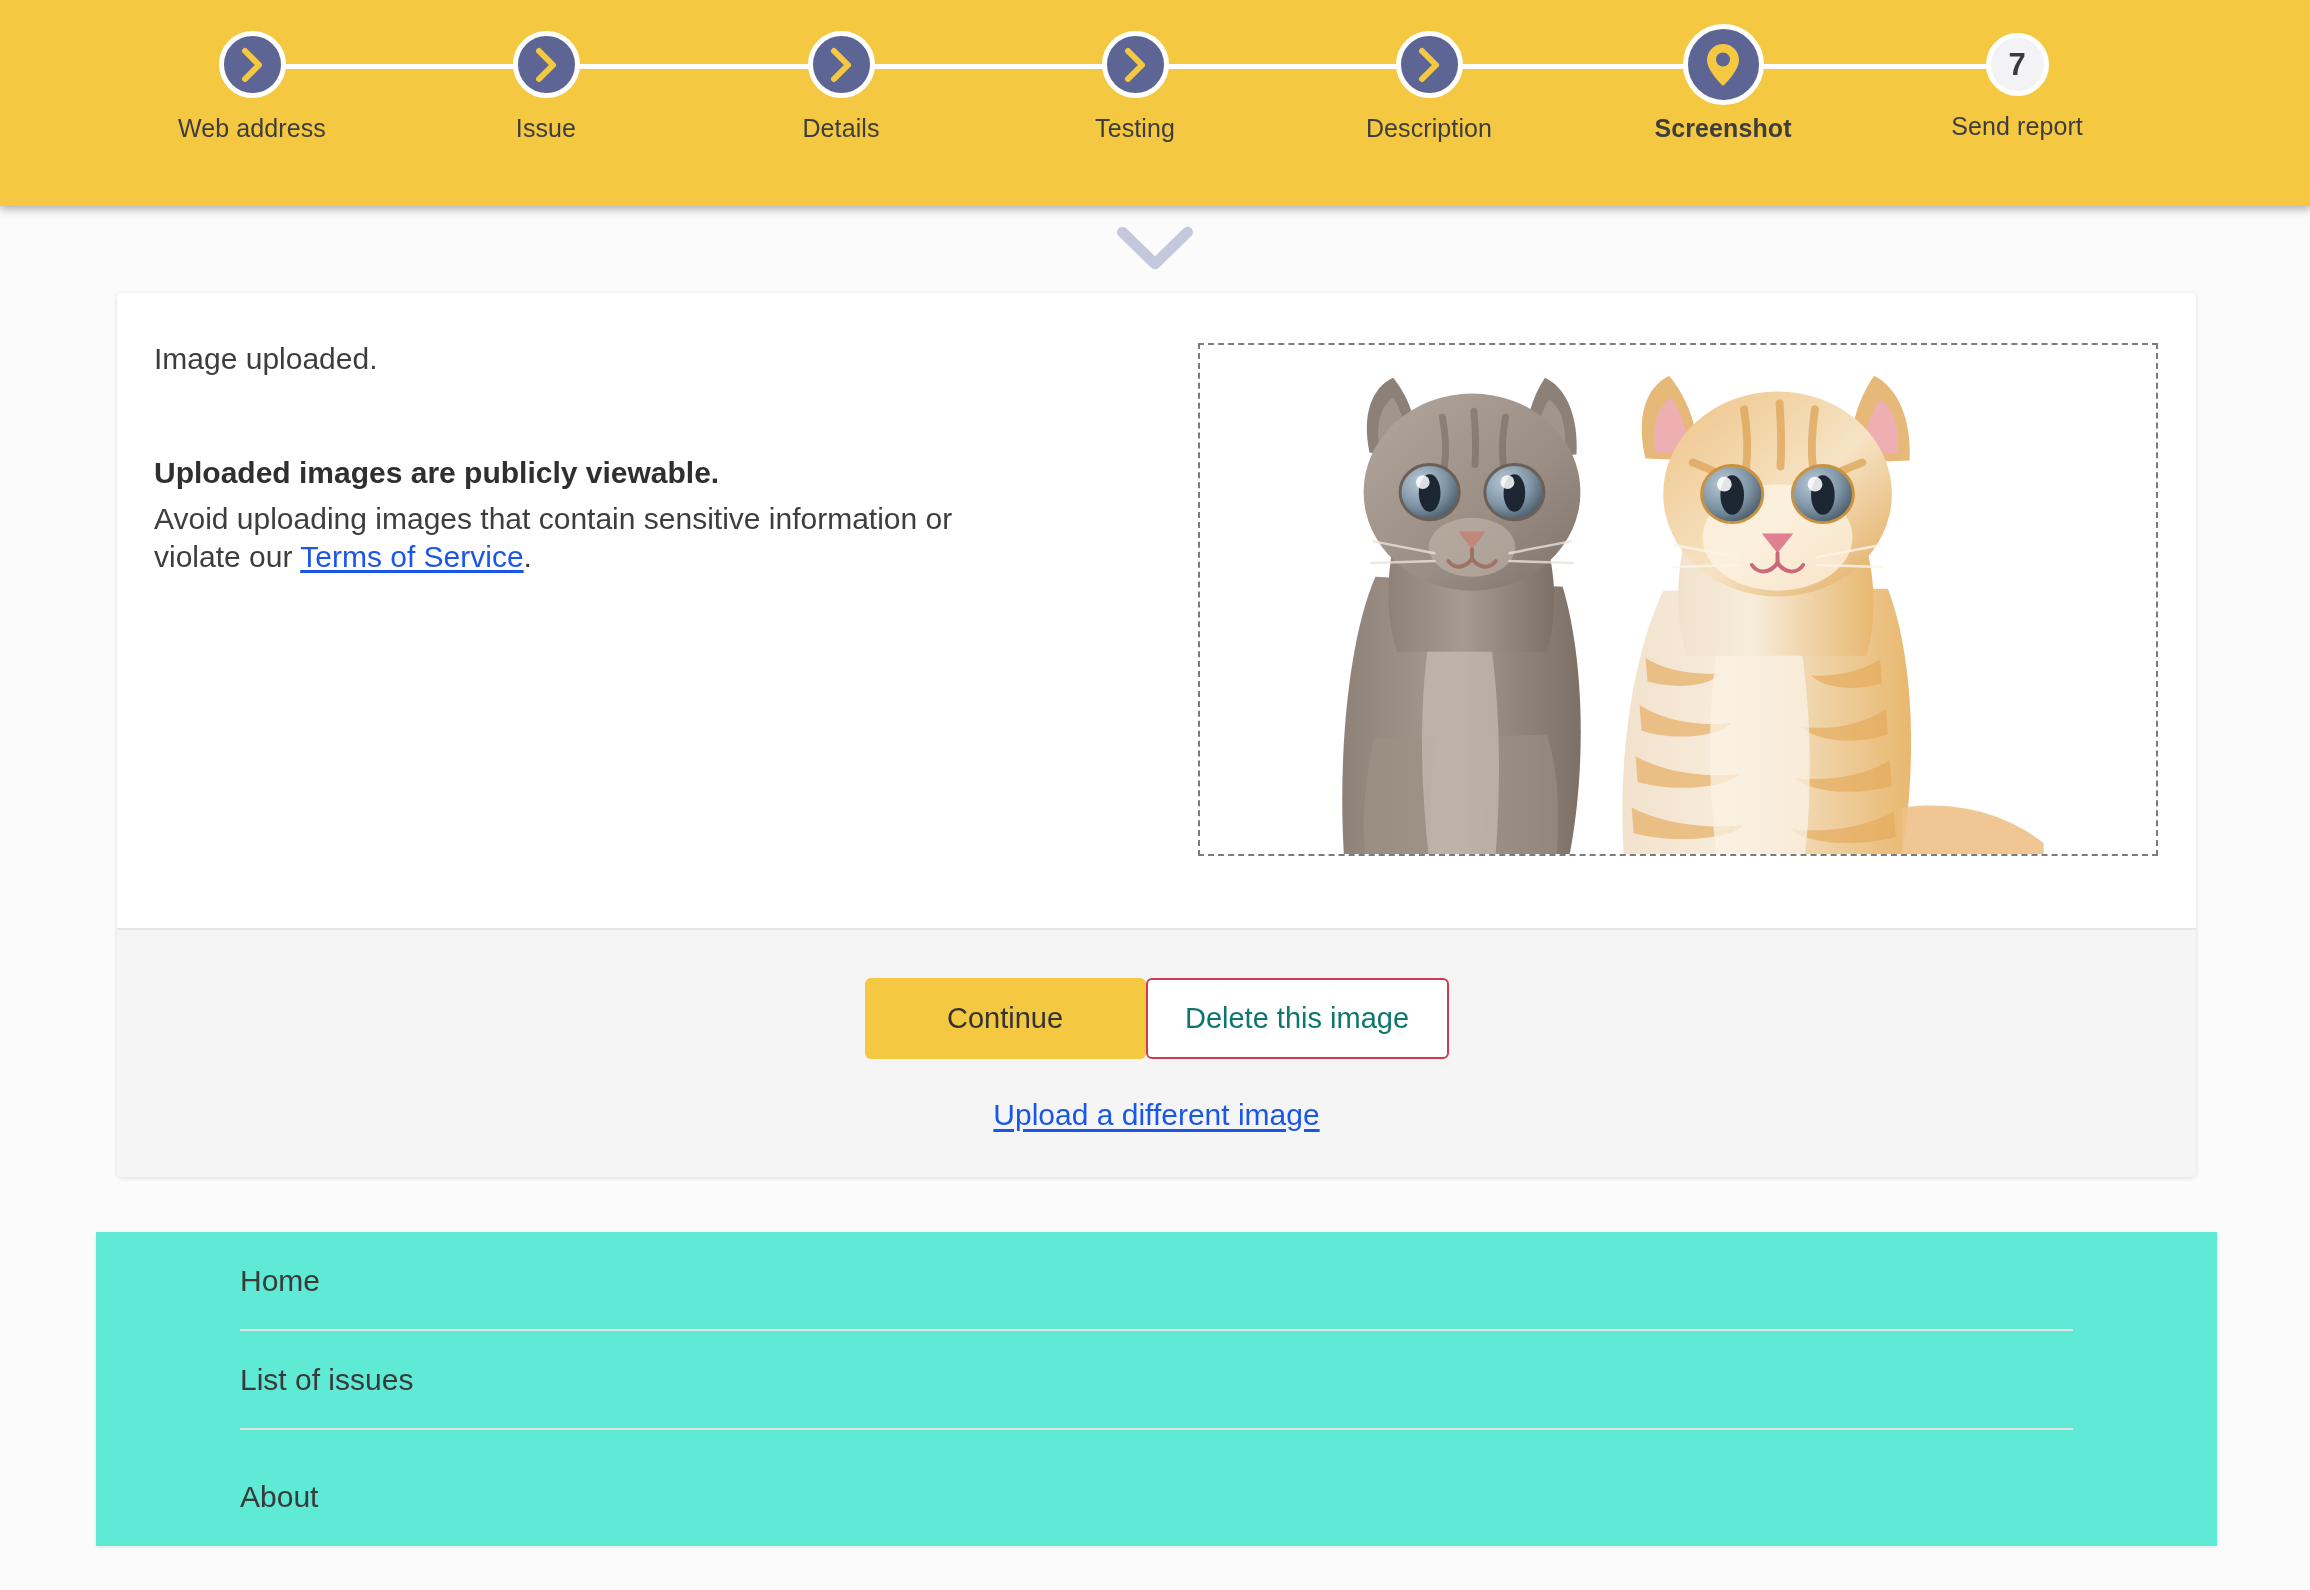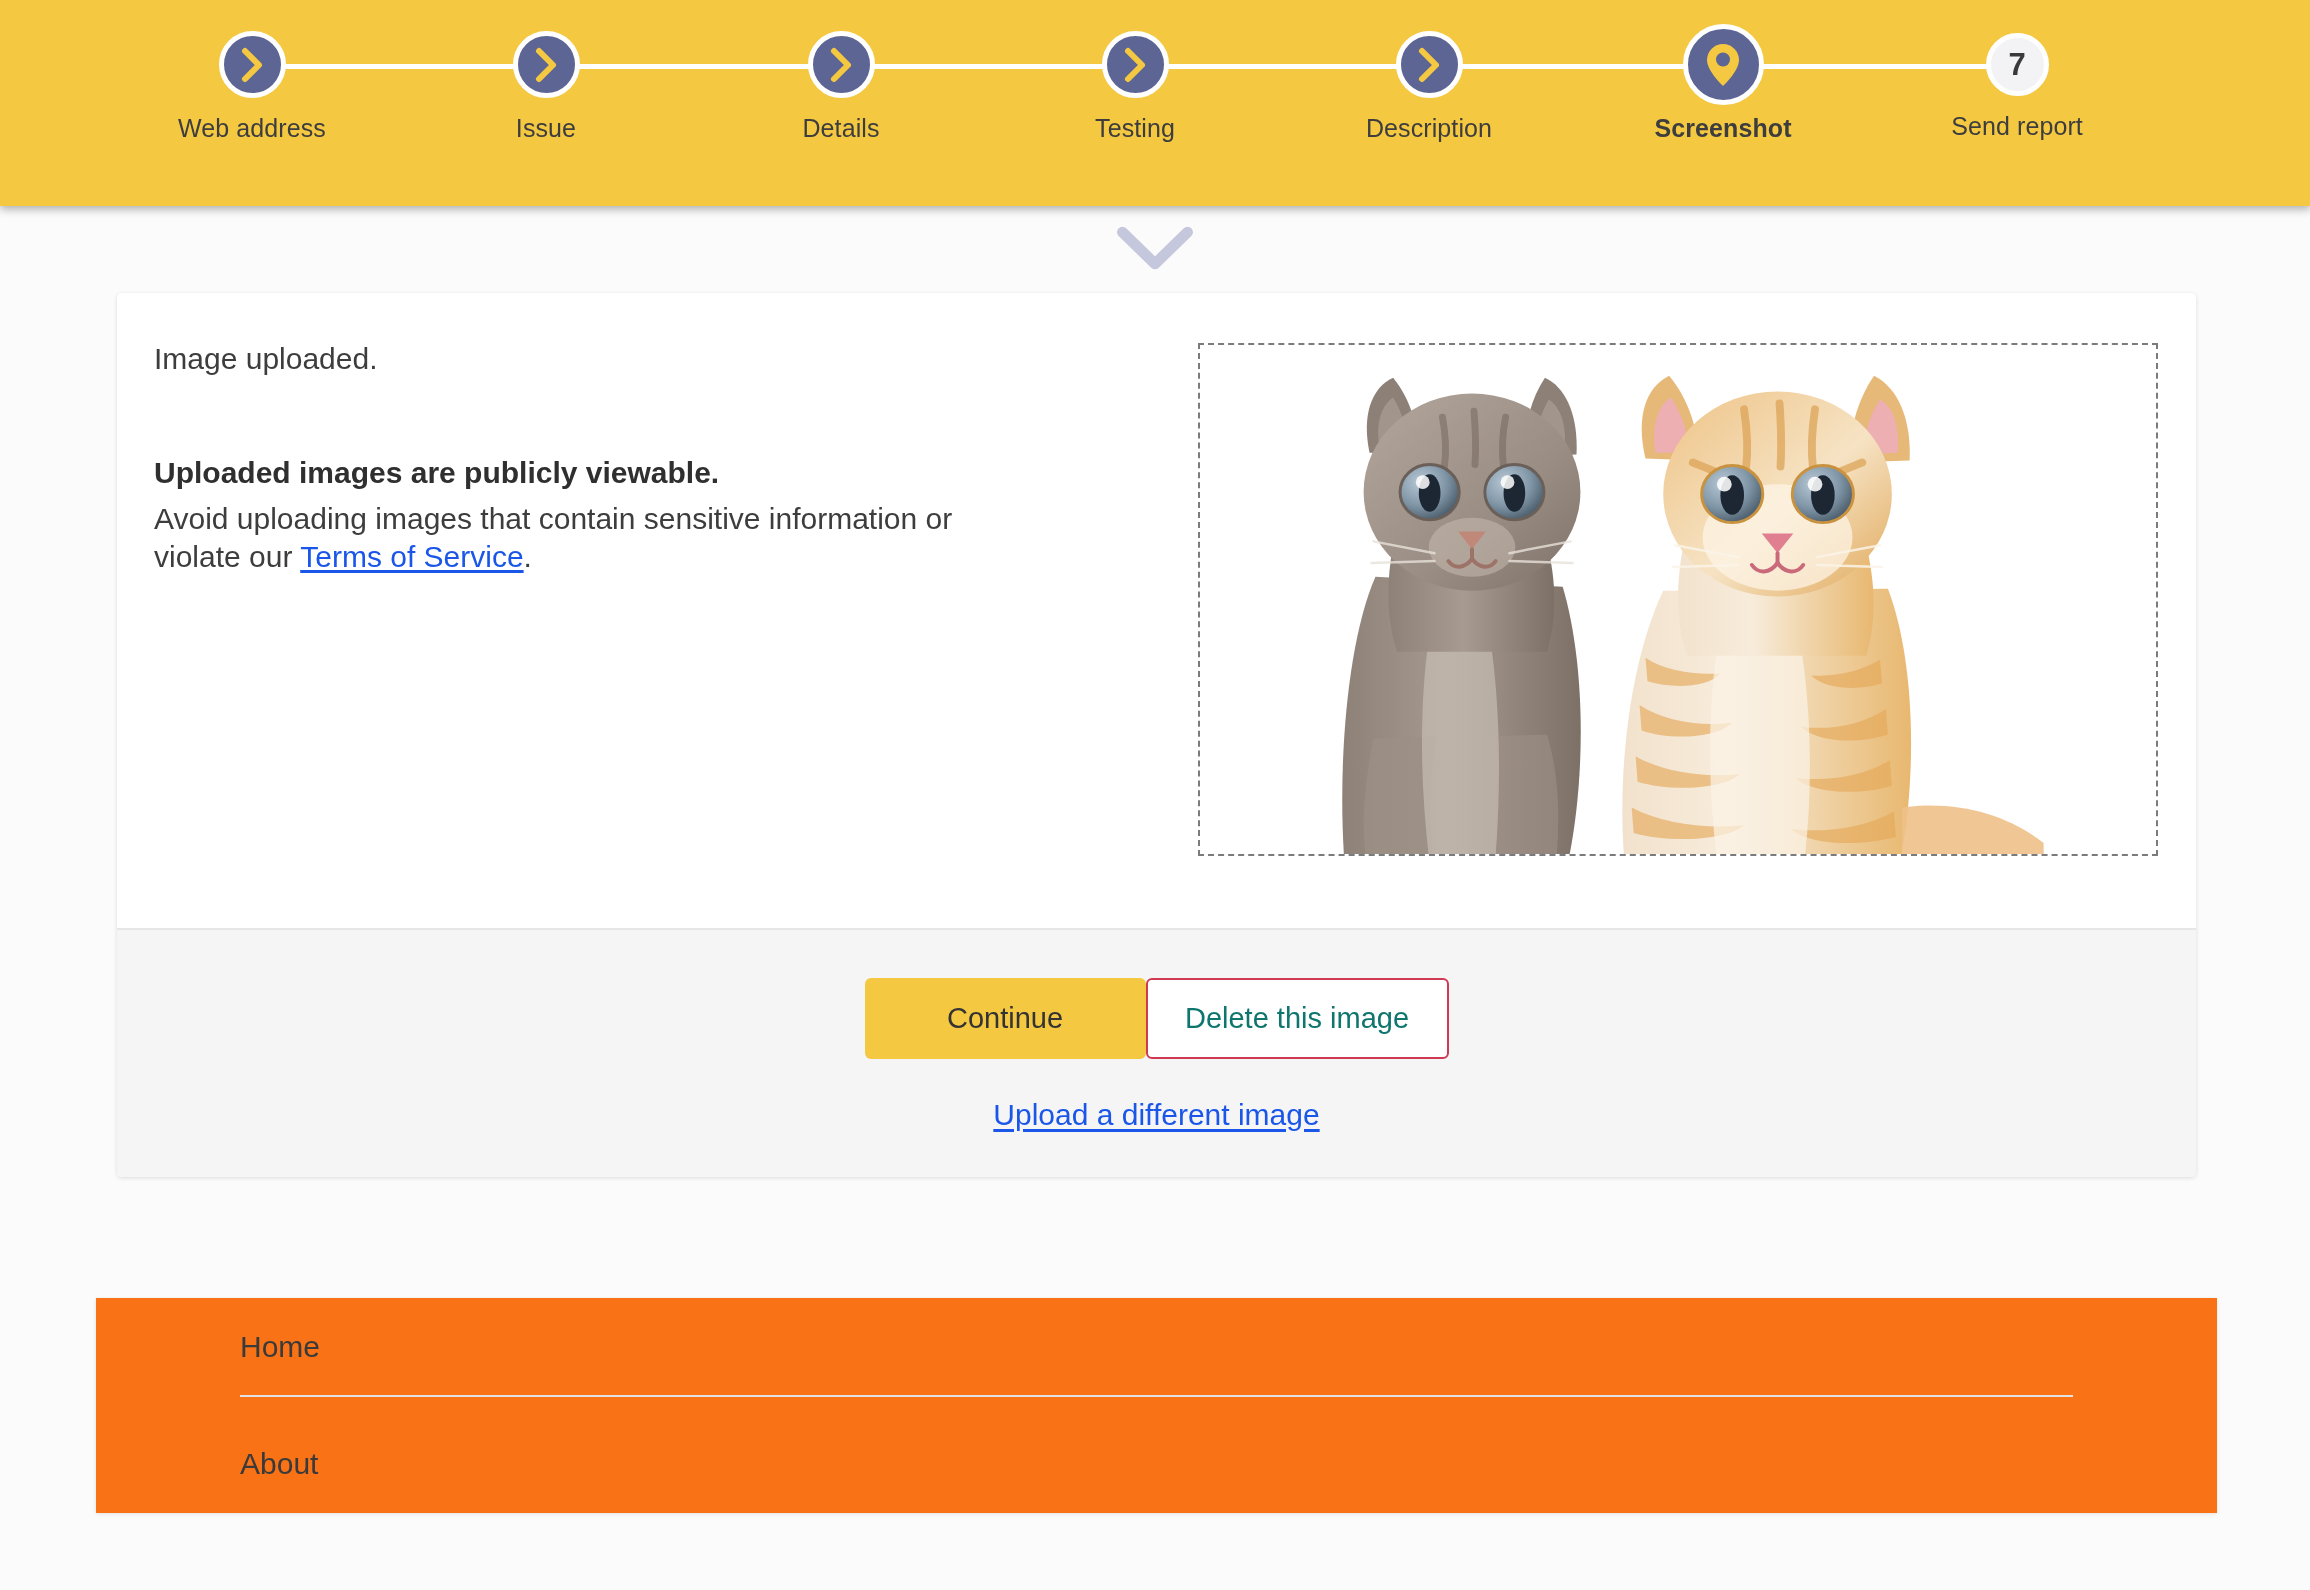--- a/index.html
+++ b/index.html
@@ -263,23 +263,23 @@
     color: #1a56e8;
     text-decoration: underline;
     text-underline-offset: 4px;
     cursor: pointer;
   }
 
   
   .nav-card {
     position: absolute;
     left: 96px;
-    top: 1298px;
+    top: 1232px;
     width: 2121px;
-    background: #f97316;
+    background: #5eead4;
     box-shadow: 0 1px 4px rgba(0,0,0,0.10);
     padding: 0 144px;
   }
 
   .nav-item {
     font-size: 30px;
     color: #3a3a3a;
     height: 99px;
     display: flex;
     align-items: center;
@@ -531,18 +531,19 @@
           <button class="btn btn-danger">Delete this image</button>
         </div>
         <div class="footer-link-row">
           <a class="footer-link" href="#">Upload a different image</a>
         </div>
       </div>
     </div>
 
     <div class="nav-card" id="nav-card">
         <div class="nav-item">Home</div>
+        <div class="nav-item">List of issues</div>
         <div class="nav-item">About</div>
       </div>
 
   </div>
 </div>
 
 
 </body></html>

